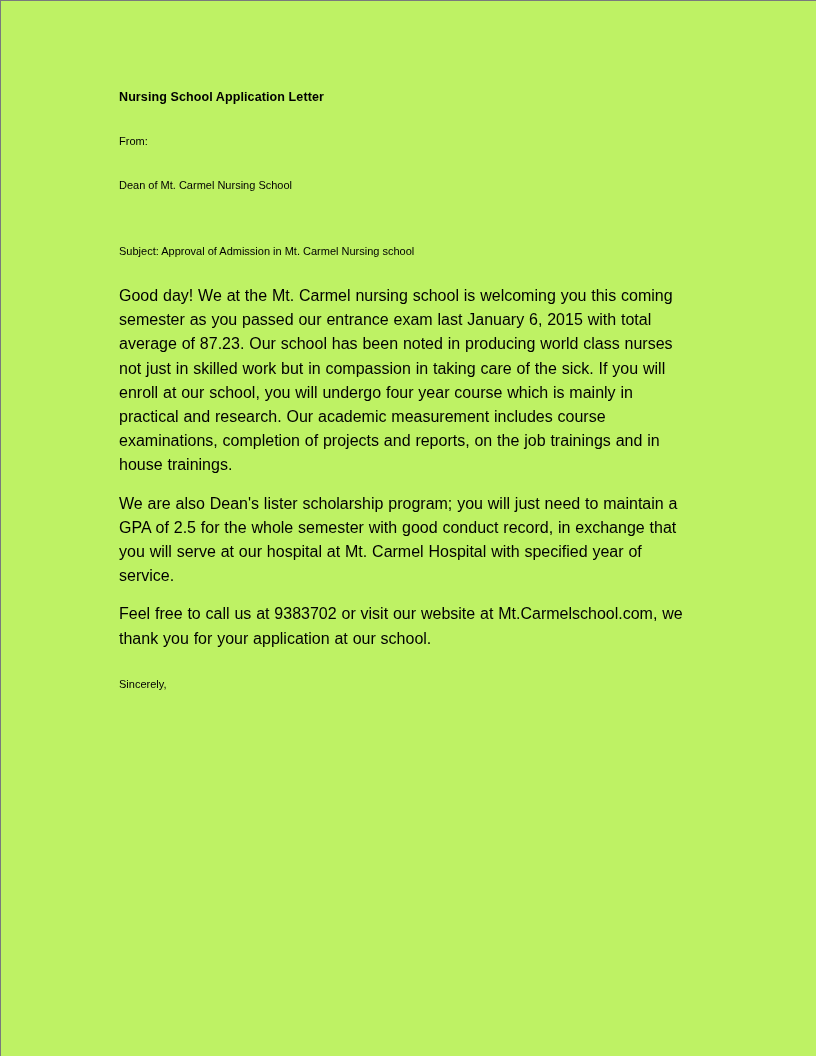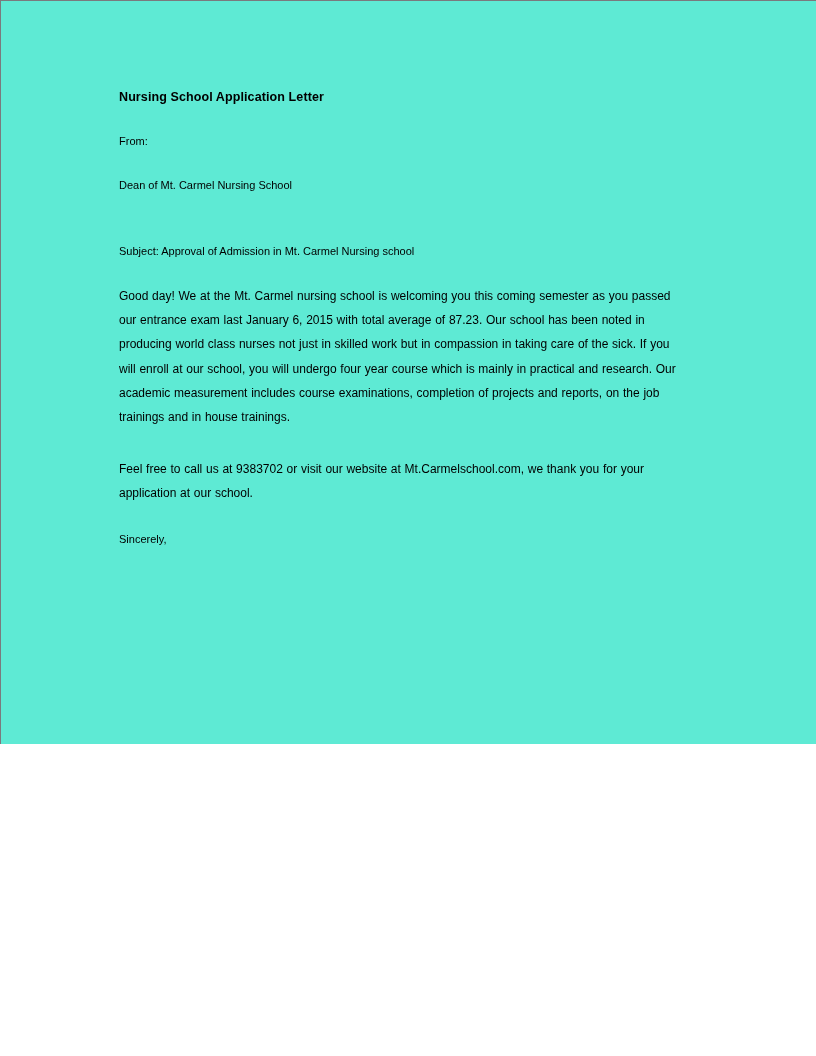--- a/index.html
+++ b/index.html
@@ -10,22 +10,22 @@
   body {
     width: 816px;
     height: 1056px;
     overflow: hidden;
     font-family: "Liberation Sans", "DejaVu Sans", sans-serif;
   }
   .page {
     position: relative;
     box-sizing: border-box;
     width: 816px;
-    height: 744px;
-    background: #5eead4;
+    height: 1056px;
+    background: #bef264;
     border-top: 1px solid #7a7a7d;
     border-left: 1px solid #7a7a7d;
   }
   .letter {
     position: absolute;
     left: 118px;
     top: 88px;
     width: 566px;
   }
   .doc-title {
@@ -37,21 +37,21 @@
     margin: 0 0 0 0;
     font-stretch: condensed;
   }
   .line {
     font-size: 11px;
     color: #000000;
     line-height: 22px;
     white-space: nowrap;
   }
   .para {
-    font-size: 12px;
+    font-size: 16px;
     color: #000000;
     line-height: 24.2px;
     text-align: left;
     word-spacing: 0.4px;
   }
   .gap-sm  { height: 14px; }
   .gap-md  { height: 22px; }
   .gap-lg  { height: 25px; }
   .block   { margin: 0; padding: 0; }
 </style>
@@ -79,20 +79,21 @@
     <div class="gap-md"></div>
 
     <div class="line block">Subject: Approval of Admission in Mt. Carmel Nursing school</div>
 
     <div class="gap-md"></div>
 
     <div class="para block">Good day! We at the Mt. Carmel nursing school is welcoming you this coming semester as you passed our entrance exam last  January 6, 2015 with total  average  of  87.23. Our school has been noted in producing world class nurses not just in skilled work but in compassion in taking care of the sick. If you will enroll at our school, you will undergo four year course which is mainly in practical and research. Our academic measurement includes course examinations, completion of projects and reports, on the job trainings and in house trainings.</div>
 
     <div class="gap-sm"></div>
 
+    <div class="para block">We are also Dean's lister scholarship program; you will just need to maintain a GPA of 2.5 for the whole semester with good conduct record, in exchange that you will serve at our hospital at Mt. Carmel Hospital with specified year of service.</div>
 
     <div class="gap-sm"></div>
 
     <div class="para block">Feel free to call us at 9383702 or visit our website at Mt.Carmelschool.com, we thank you for your application at our school.</div>
 
     <div class="gap-md"></div>
 
     <div class="line block">Sincerely,</div>
 
     <div class="gap-md"></div>

